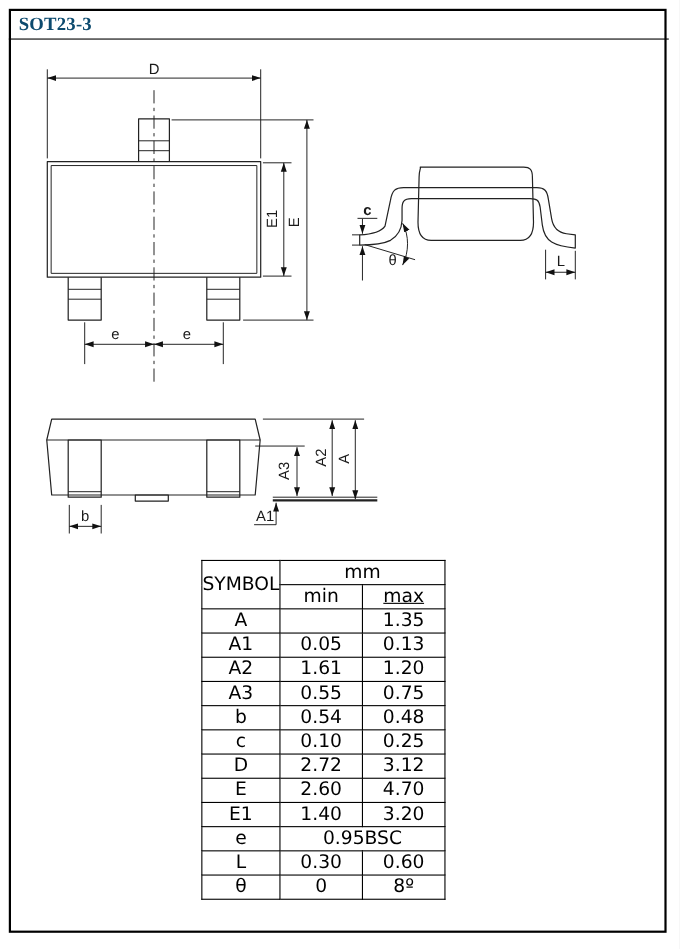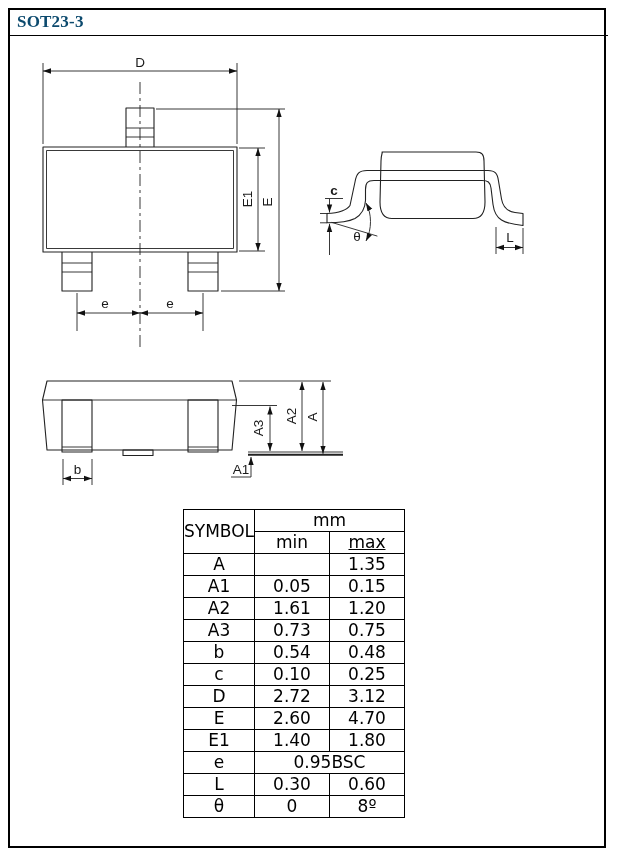--- a/index.html
+++ b/index.html
@@ -209,30 +209,30 @@
         <td class="col-max">max</td>
       </tr>
       <tr>
         <td>A</td>
         <td></td>
         <td>1.35</td>
       </tr>
       <tr>
         <td>A1</td>
         <td>0.05</td>
-        <td>0.15</td>
+        <td>0.13</td>
       </tr>
       <tr>
         <td>A2</td>
         <td>1.61</td>
         <td>1.20</td>
       </tr>
       <tr>
         <td>A3</td>
-        <td>0.73</td>
+        <td>0.55</td>
         <td>0.75</td>
       </tr>
       <tr>
         <td>b</td>
         <td>0.54</td>
         <td>0.48</td>
       </tr>
       <tr>
         <td>c</td>
         <td>0.10</td>
@@ -244,21 +244,21 @@
         <td>3.12</td>
       </tr>
       <tr>
         <td>E</td>
         <td>2.60</td>
         <td>4.70</td>
       </tr>
       <tr>
         <td>E1</td>
         <td>1.40</td>
-        <td>1.80</td>
+        <td>3.20</td>
       </tr>
       <tr>
         <td>e</td>
         <td colspan="2">0.95BSC</td>
       </tr>
       <tr>
         <td>L</td>
         <td>0.30</td>
         <td>0.60</td>
       </tr>

